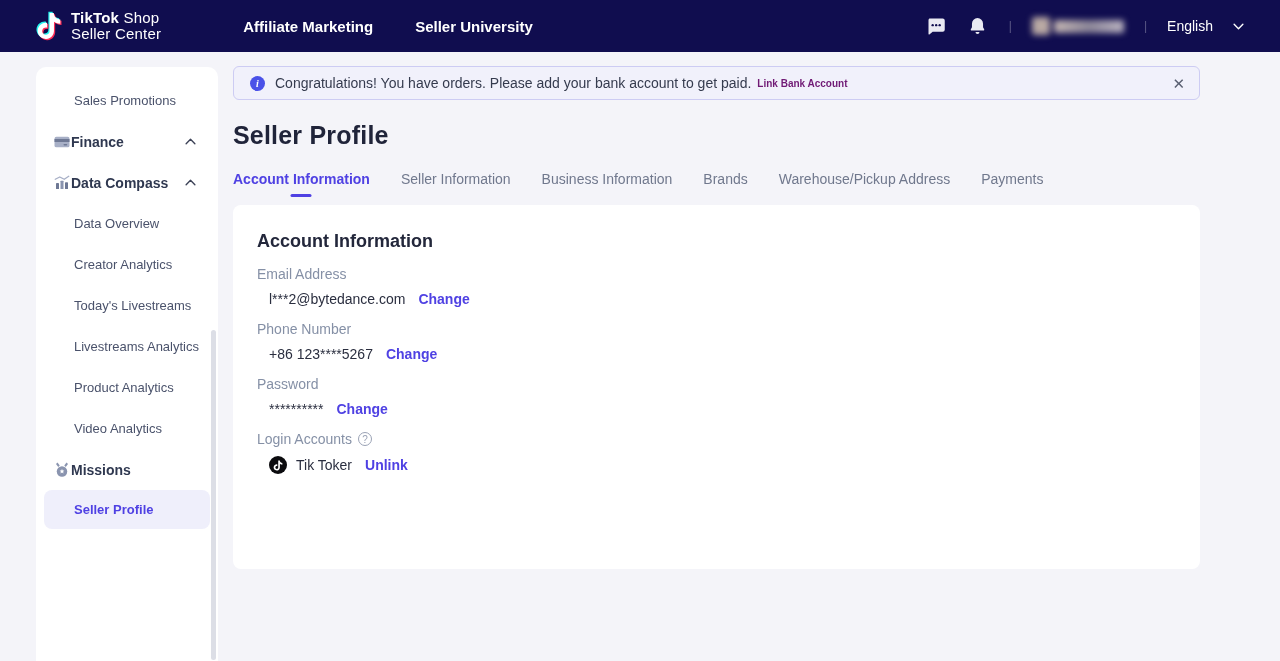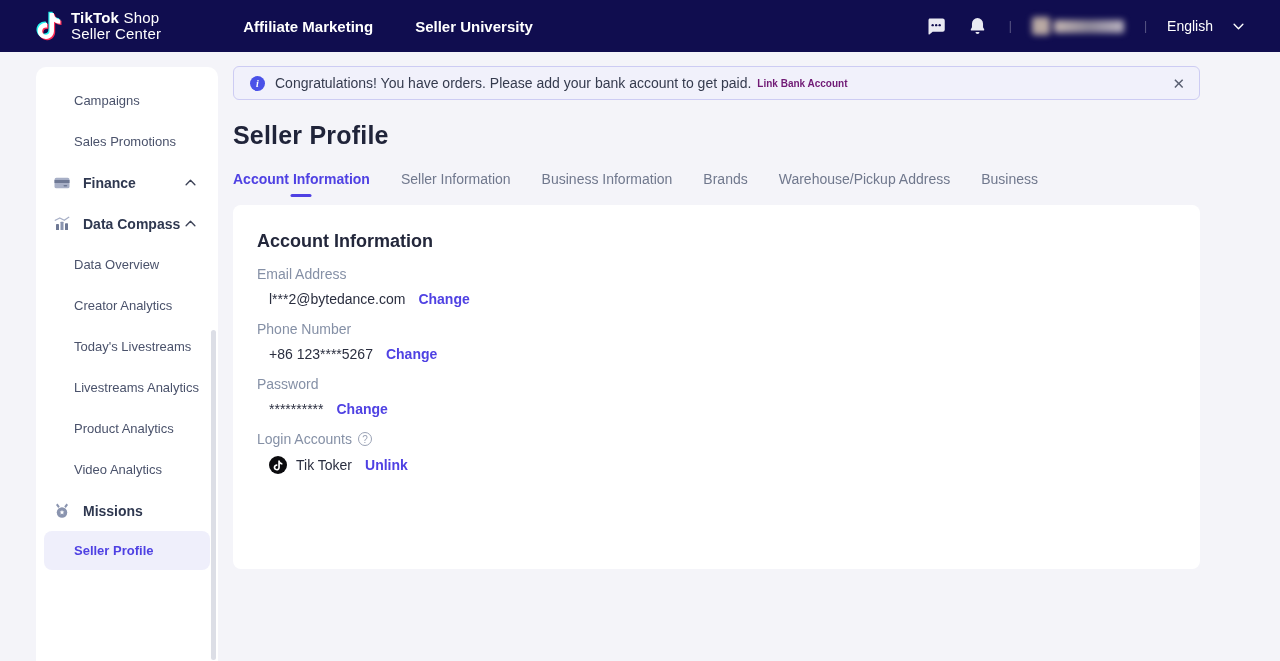--- a/index.html
+++ b/index.html
@@ -26,21 +26,21 @@
   .lang { display:flex; align-items:center; gap:20px; color:#fff; font-size:14px; cursor:pointer; }
 
   
   .layout { display:flex; height:609px; }
 
   
   .sidebar { width:182px; margin-left:36px; margin-top:15px; background:#fff; border-radius:10px 10px 0 0; padding-top:13px; position:relative; flex-shrink:0; }
   .side-item { height:41px; display:flex; align-items:center; cursor:pointer; position:relative; }
   .side-item.sub { padding-left:38px; font-size:13px; color:#4A526B; }
   .side-item.parent { padding-left:17px; font-size:14px; font-weight:700; color:#2F3850; }
-  .side-item.parent .p-label { margin-left:12px; }
+  .side-item.parent .p-label { margin-left:0; }
   .side-icon { width:18px; height:18px; color:#8A94AF; display:flex; align-items:center; justify-content:center; }
   .side-chevron { position:absolute; right:22px; color:#3C4257; display:flex; }
   .side-item.accent, .side-item.accent .side-icon { color:#4F41E3; }
   .side-pill { margin:0 8px 0 8px; height:39px; background:#EFEFFB; border-radius:8px; display:flex; align-items:center; padding-left:30px; font-size:13px; font-weight:700; color:#4F41E3; cursor:pointer; }
   .side-scrollbar { position:absolute; right:2px; top:263px; width:5px; height:330px; background:#DCDEE6; border-radius:3px; }
 
   
   .main { flex:1; padding:14px 80px 0 15px; }
   .banner { height:34px; background:#F1F1FB; border:1px solid #CDCCF3; border-radius:6px; display:flex; align-items:center; padding:0 16px; position:relative; }
   .info-icon { width:15px; height:15px; border-radius:50%; background:#4A51E8; color:#fff; font-size:10px; font-weight:700; display:flex; align-items:center; justify-content:center; margin-right:10px; flex-shrink:0; font-style:italic; font-family:"Liberation Serif",serif; }
@@ -117,23 +117,20 @@
           <polyline points="1,1.5 6,6.5 11,1.5" fill="none" stroke="#fff" stroke-width="1.6" stroke-linecap="round" stroke-linejoin="round"></polyline>
         </svg>
     </span>
   </div>
 </header>
 
 <div class="layout">
 
   <aside class="sidebar">
     <div class="side-item sub">
-        <span>Campaigns</span>
-      </div>
-    <div class="side-item sub">
         <span>Sales Promotions</span>
       </div>
 
     <div class="side-item parent">
       <span class="side-icon">
         <svg width="18" height="18" viewBox="0 0 24 24">
             <rect x="2" y="5" width="20" height="14" rx="2.5" fill="#A7AFC6"></rect>
             <rect x="2" y="8" width="20" height="4" fill="#6E7894"></rect>
             <rect x="14" y="14.5" width="5" height="2" rx="1" fill="#6E7894"></rect>
           </svg>
@@ -211,21 +208,21 @@
     </div>
 
     <h1 class="page-title">Seller Profile</h1>
 
     <div class="tabs">
       <div class="tab active"><span>Account Information</span><span class="tab-underline"></span></div>
       <div class="tab"><span>Seller Information</span></div>
       <div class="tab"><span>Business Information</span></div>
       <div class="tab"><span>Brands</span></div>
       <div class="tab"><span>Warehouse/Pickup Address</span></div>
-      <div class="tab"><span>Business</span></div>
+      <div class="tab"><span>Payments</span></div>
     </div>
 
     <section class="card">
       <h2 class="card-title">Account Information</h2>
 
       <div class="field">
         <div class="field-label">Email Address</div>
         <div class="field-row">
           <span class="field-value">l***2@bytedance.com</span>
           <span class="link-btn">Change</span>

